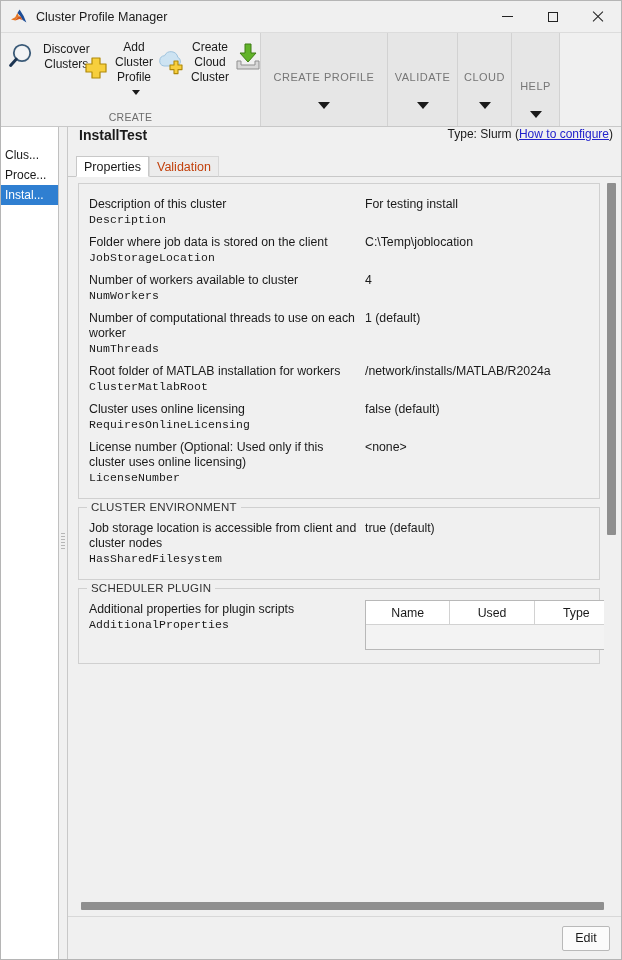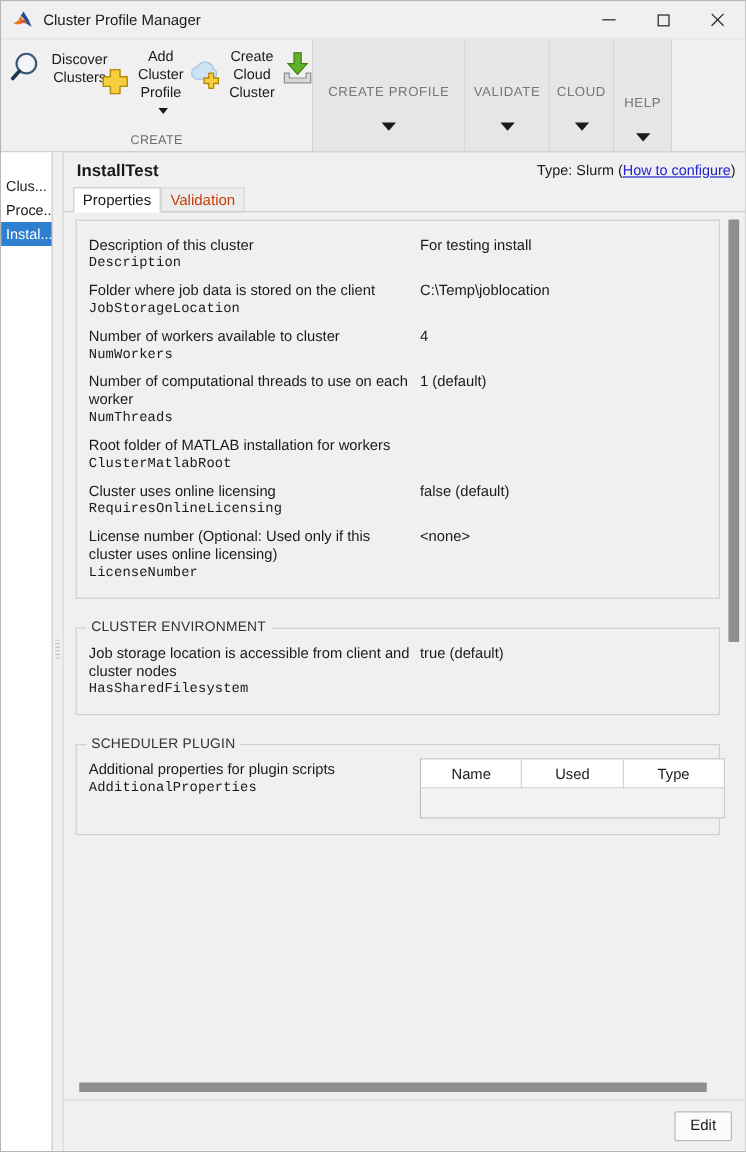--- a/index.html
+++ b/index.html
@@ -158,21 +158,21 @@
   
   .body-area {
     flex: 1 1 auto;
     display: flex;
     min-height: 0;
     background: #ffffff;
   }
 
   
   .profile-list {
-    width: 43px;
+    width: 58px;
     background: #ffffff;
     border-right: 1px solid #c0c0c0;
     flex: 0 0 auto;
     padding-top: 18px;
     box-sizing: border-box;
     position: relative;
   }
   .pl-item {
     height: 20px;
     line-height: 20px;
@@ -210,21 +210,21 @@
     display: flex;
     flex-direction: column;
     min-width: 0;
     background: #f0f0f0;
     border-left: 1px solid #c8c8c8;
   }
 
   .pane-head {
     height: 29px;
     display: flex;
-    align-items: center;
+    align-items: flex-start;
     padding: 0 8px 0 11px;
     flex: 0 0 auto;
   }
   .pane-title {
     font-size: 14px;
     font-weight: bold;
     color: #1a1a1a;
     flex: 1 1 auto;
   }
   .pane-type {
@@ -292,21 +292,21 @@
     background: #f0f0f0;
   }
   .groupbox {
     border: 1px solid #d0d0d0;
     box-sizing: border-box;
     position: relative;
     background: #f0f0f0;
     padding: 9px 0 9px 0;
     margin-bottom: 8px;
   }
-  .groupbox.titled { margin-top: 24px; }
+  .groupbox.titled { margin-top: 8px; }
   .gb-title {
     position: absolute;
     top: -7px;
     left: 8px;
     background: #f0f0f0;
     padding: 0 4px;
     font-size: 11.5px;
     color: #333;
     letter-spacing: .2px;
   }
@@ -583,20 +583,21 @@
                 <div class="prop-code">NumThreads</div>
               </div>
               <div class="prop-val">1 (default)</div>
             </div>
 
             <div class="prop-row">
               <div class="prop-left">
                 <div class="prop-desc">Root folder of MATLAB installation for workers</div>
                 <div class="prop-code">ClusterMatlabRoot</div>
               </div>
+              <div class="prop-val">/network/installs/MATLAB/R2024a</div>
             </div>
 
             <div class="prop-row">
               <div class="prop-left">
                 <div class="prop-desc">Cluster uses online licensing</div>
                 <div class="prop-code">RequiresOnlineLicensing</div>
               </div>
               <div class="prop-val">false (default)</div>
             </div>
 

